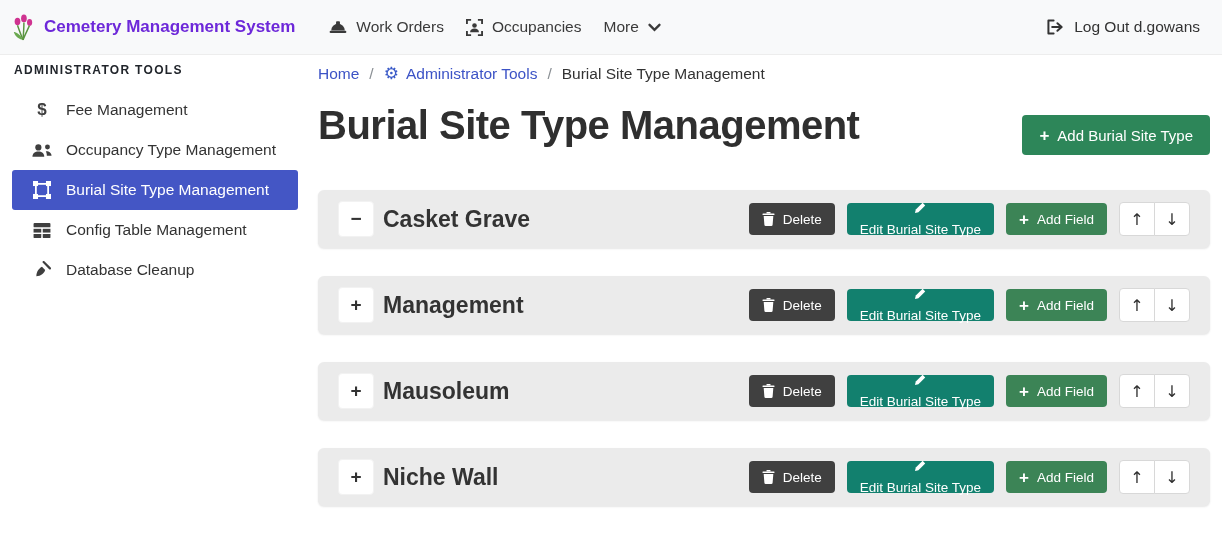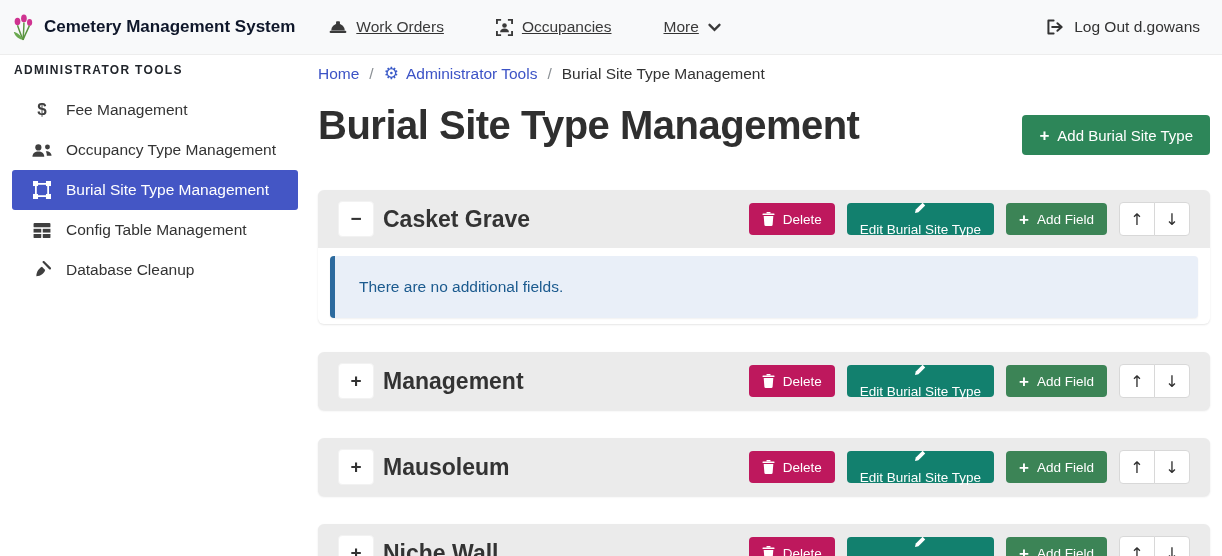--- a/index.html
+++ b/index.html
@@ -3,22 +3,22 @@
 <meta charset="utf-8">
 <style>
   * { margin:0; padding:0; box-sizing:border-box; }
   html,body { width:1222px; height:556px; overflow:hidden; background:#fff;
     font-family:"Liberation Sans", sans-serif; color:#333; }
 
   
   .navbar { height:55px; background:#f8f9fa; border-bottom:1px solid #ededed;
     display:flex; align-items:center; padding:0 22px 0 12px; }
   .brand { display:flex; align-items:center; gap:10px; margin-right:34px; cursor:pointer; }
-  .brand-title { font-size:17px; font-weight:bold; color:#0f172a; }
-  .nav-items { display:flex; align-items:center; gap:52px;text-decoration:underline; }
+  .brand-title { font-size:17px; font-weight:bold; color:#6d28d9; }
+  .nav-items { display:flex; align-items:center; gap:22px; }
   .nav-link { display:flex; align-items:center; gap:9px; font-size:15.5px; color:#3a3a3a; cursor:pointer; }
   .nav-link svg { flex:0 0 auto; }
   .nav-spacer { flex:1; }
   .logout { display:flex; align-items:center; gap:10px; font-size:15.5px; color:#333; cursor:pointer;padding-left:8px; }
 
   
   .app-body { display:flex; height:501px; }
   .sidebar { width:310px; padding:8px 12px 0 12px; }
   .sidebar-heading { font-size:12px; font-weight:600; letter-spacing:1.3px; color:#21252b;
     padding:0 0 0 2px; margin-bottom:13px; }
@@ -52,21 +52,21 @@
   .panel { background:#ebebeb; border-radius:6px; margin-bottom:28px;
     box-shadow:0 1px 2px rgba(0,0,0,.10); }
   .panel-header { display:flex; align-items:center; height:58px; padding:0 20px; }
   .collapse-btn { width:36px; height:36px; background:#fff; border:1px solid #f2f2f2;
     border-radius:4px; font-size:19px; font-weight:bold; color:#333; cursor:pointer;
     display:flex; align-items:center; justify-content:center;
     font-family:"Liberation Sans", sans-serif; }
   .panel-title { font-size:23px; font-weight:bold; color:#333; margin-left:9px; }
   .header-actions { margin-left:auto; display:flex; align-items:center; gap:12px; }
   .btn-sm { height:32px; padding:0 13px; font-size:13.5px; }
-  .btn-delete { background:#be185d; }
+  .btn-delete { background:#404040; }
   .btn-edit { background:#12806e;flex-direction:column; }
   .btn-addfield { background:#3c8456; }
   .arrow-group { display:inline-flex; }
   .arrow-btn { width:36px; height:34px; background:#fff; border:1px solid #d8d8d8;
     color:#2f2f2f; font-size:16px; cursor:pointer; display:flex; align-items:center;
     justify-content:center; font-family:"DejaVu Sans", sans-serif; }
   .arrow-btn.up { border-radius:4px 0 0 4px; }
   .arrow-btn.down { border-radius:0 4px 4px 0; margin-left:-1px; }
 
   .panel-body { background:#fff; padding:8px 12px 6px; border-radius:0 0 6px 6px; }
@@ -251,23 +251,20 @@
           <button class="btn btn-sm btn-addfield">
             <span class="plus-glyph">+</span>
             <span>Add Field</span>
           </button>
           <div class="arrow-group">
             <button class="arrow-btn up">↑</button>
             <button class="arrow-btn down">↓</button>
           </div>
         </div>
       </div>
-      <div class="panel-body">
-        <div class="alert-info">There are no additional fields.</div>
-      </div>
     </div>
 
     <div class="panel">
       <div class="panel-header">
         <button class="collapse-btn">+</button>
         <span class="panel-title">Management</span>
         <div class="header-actions">
           <button class="btn btn-sm btn-delete">
             <span>
               <svg width="13" height="14" viewBox="0 0 14 16" fill="currentColor">

